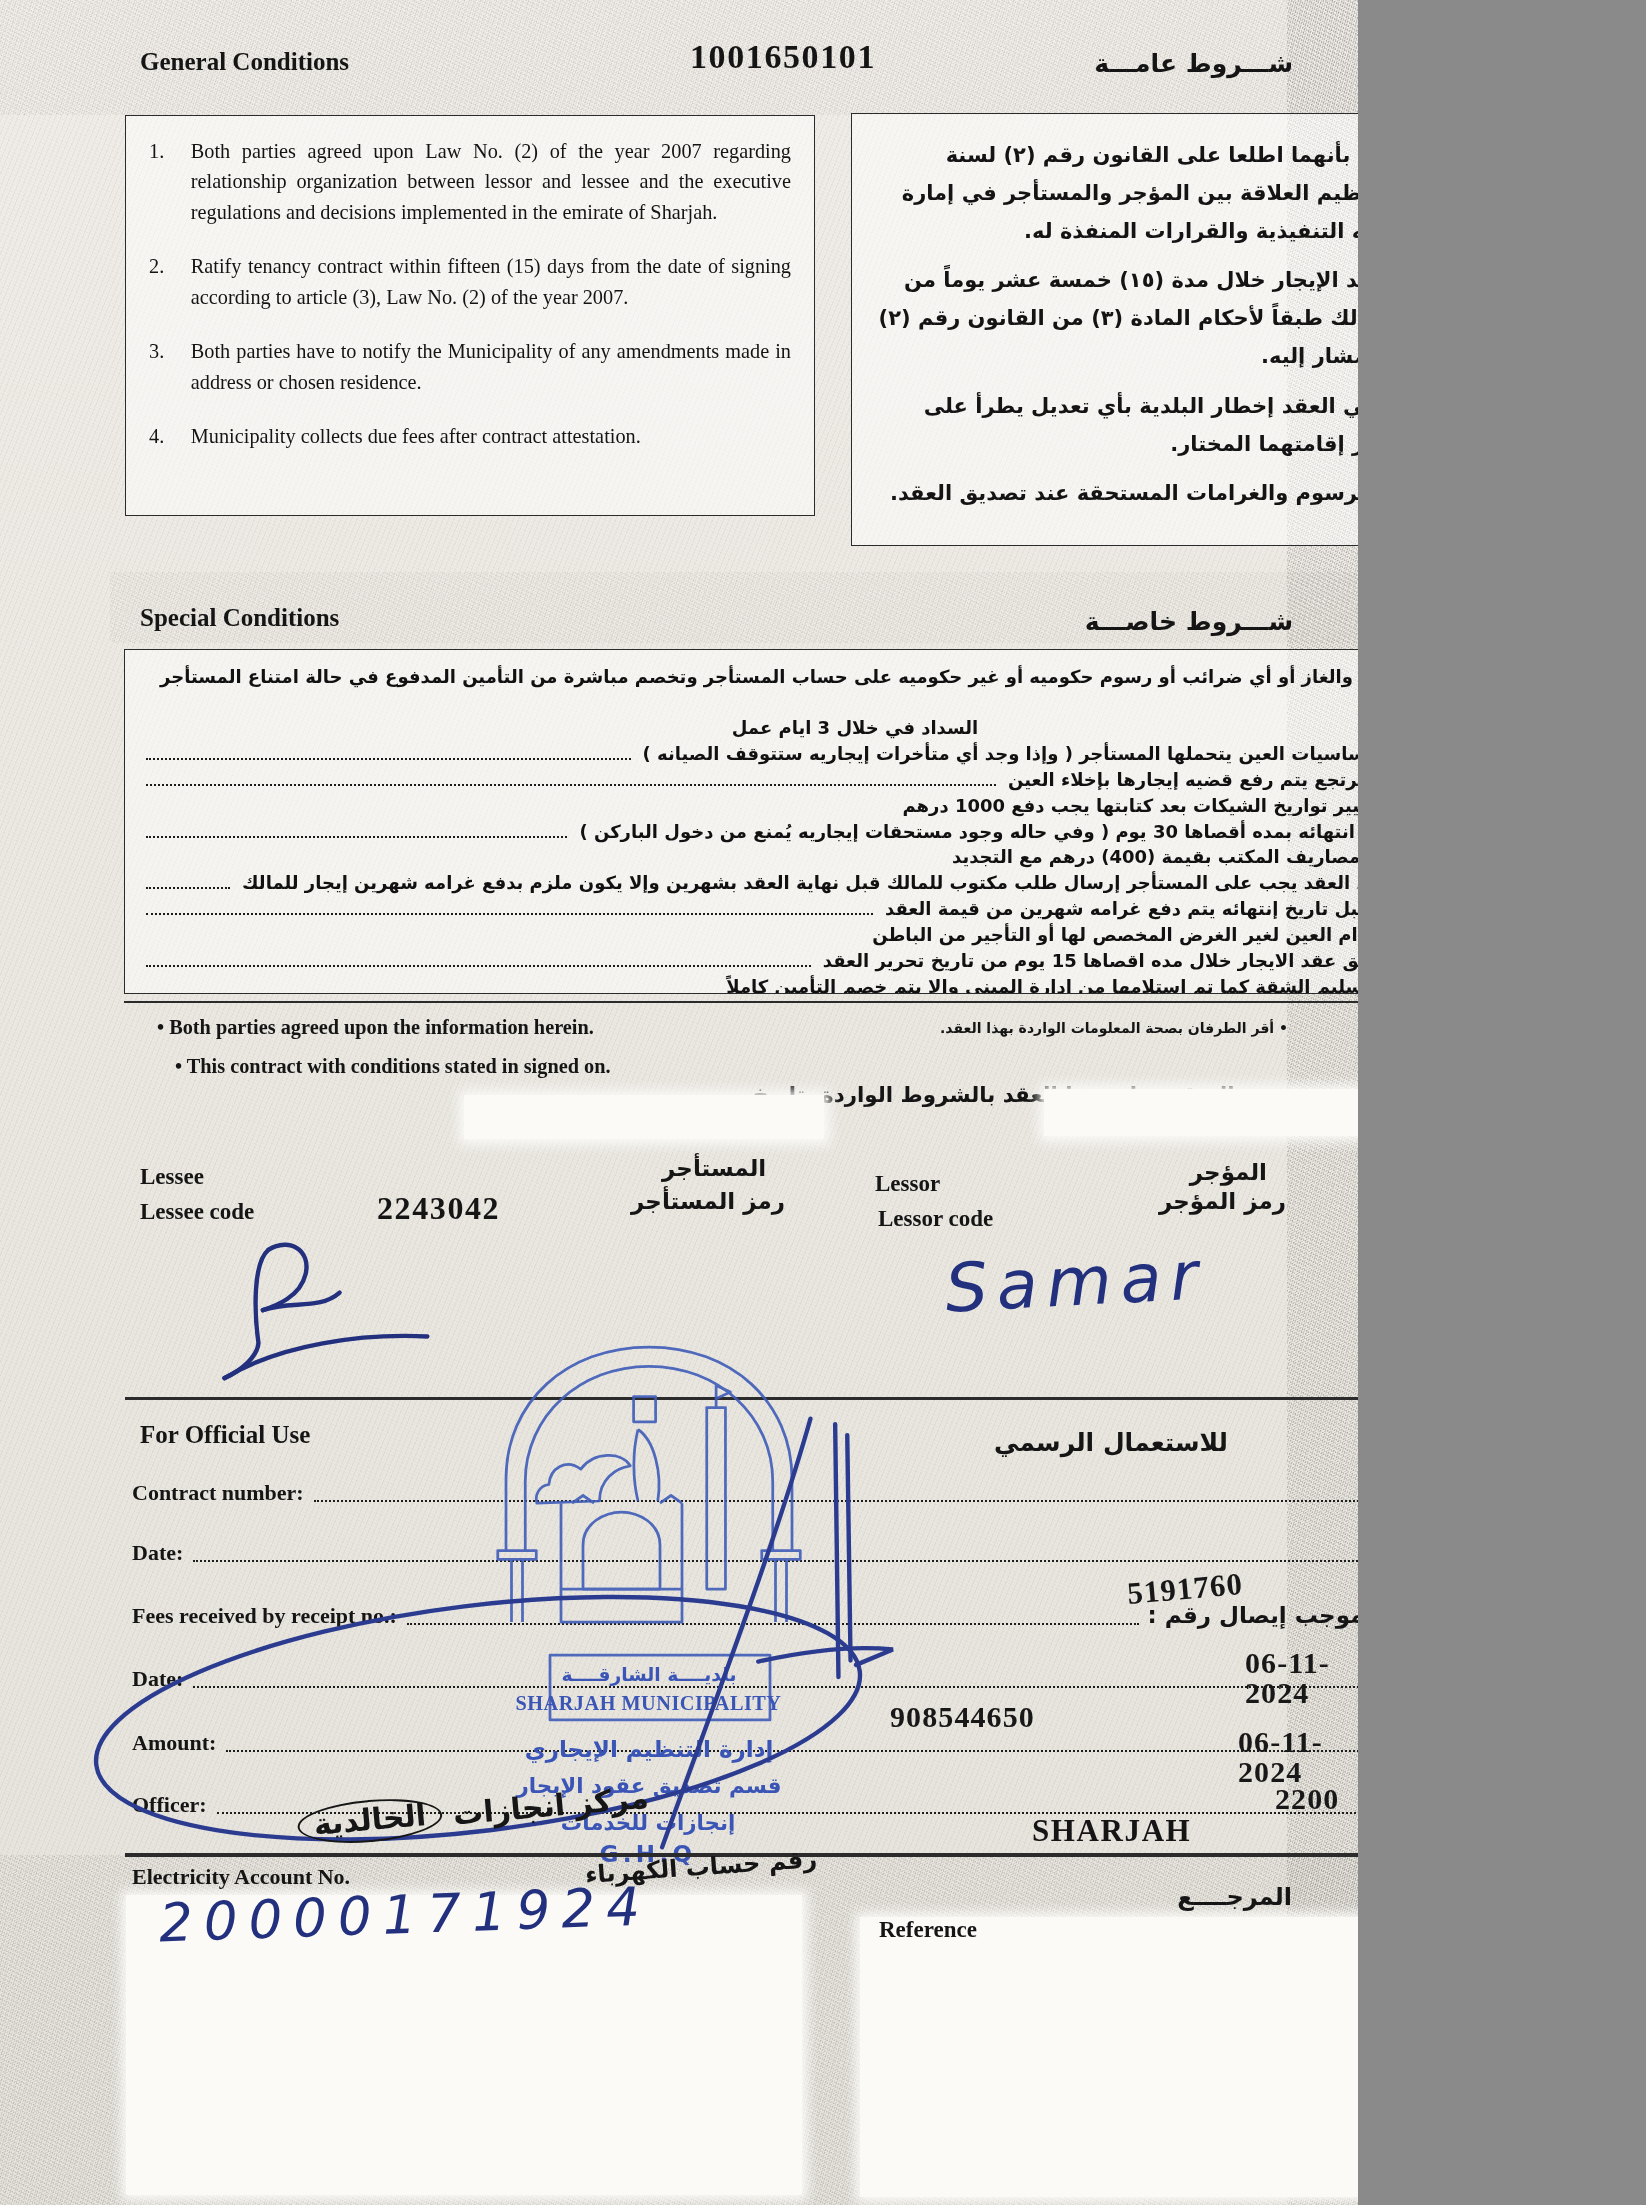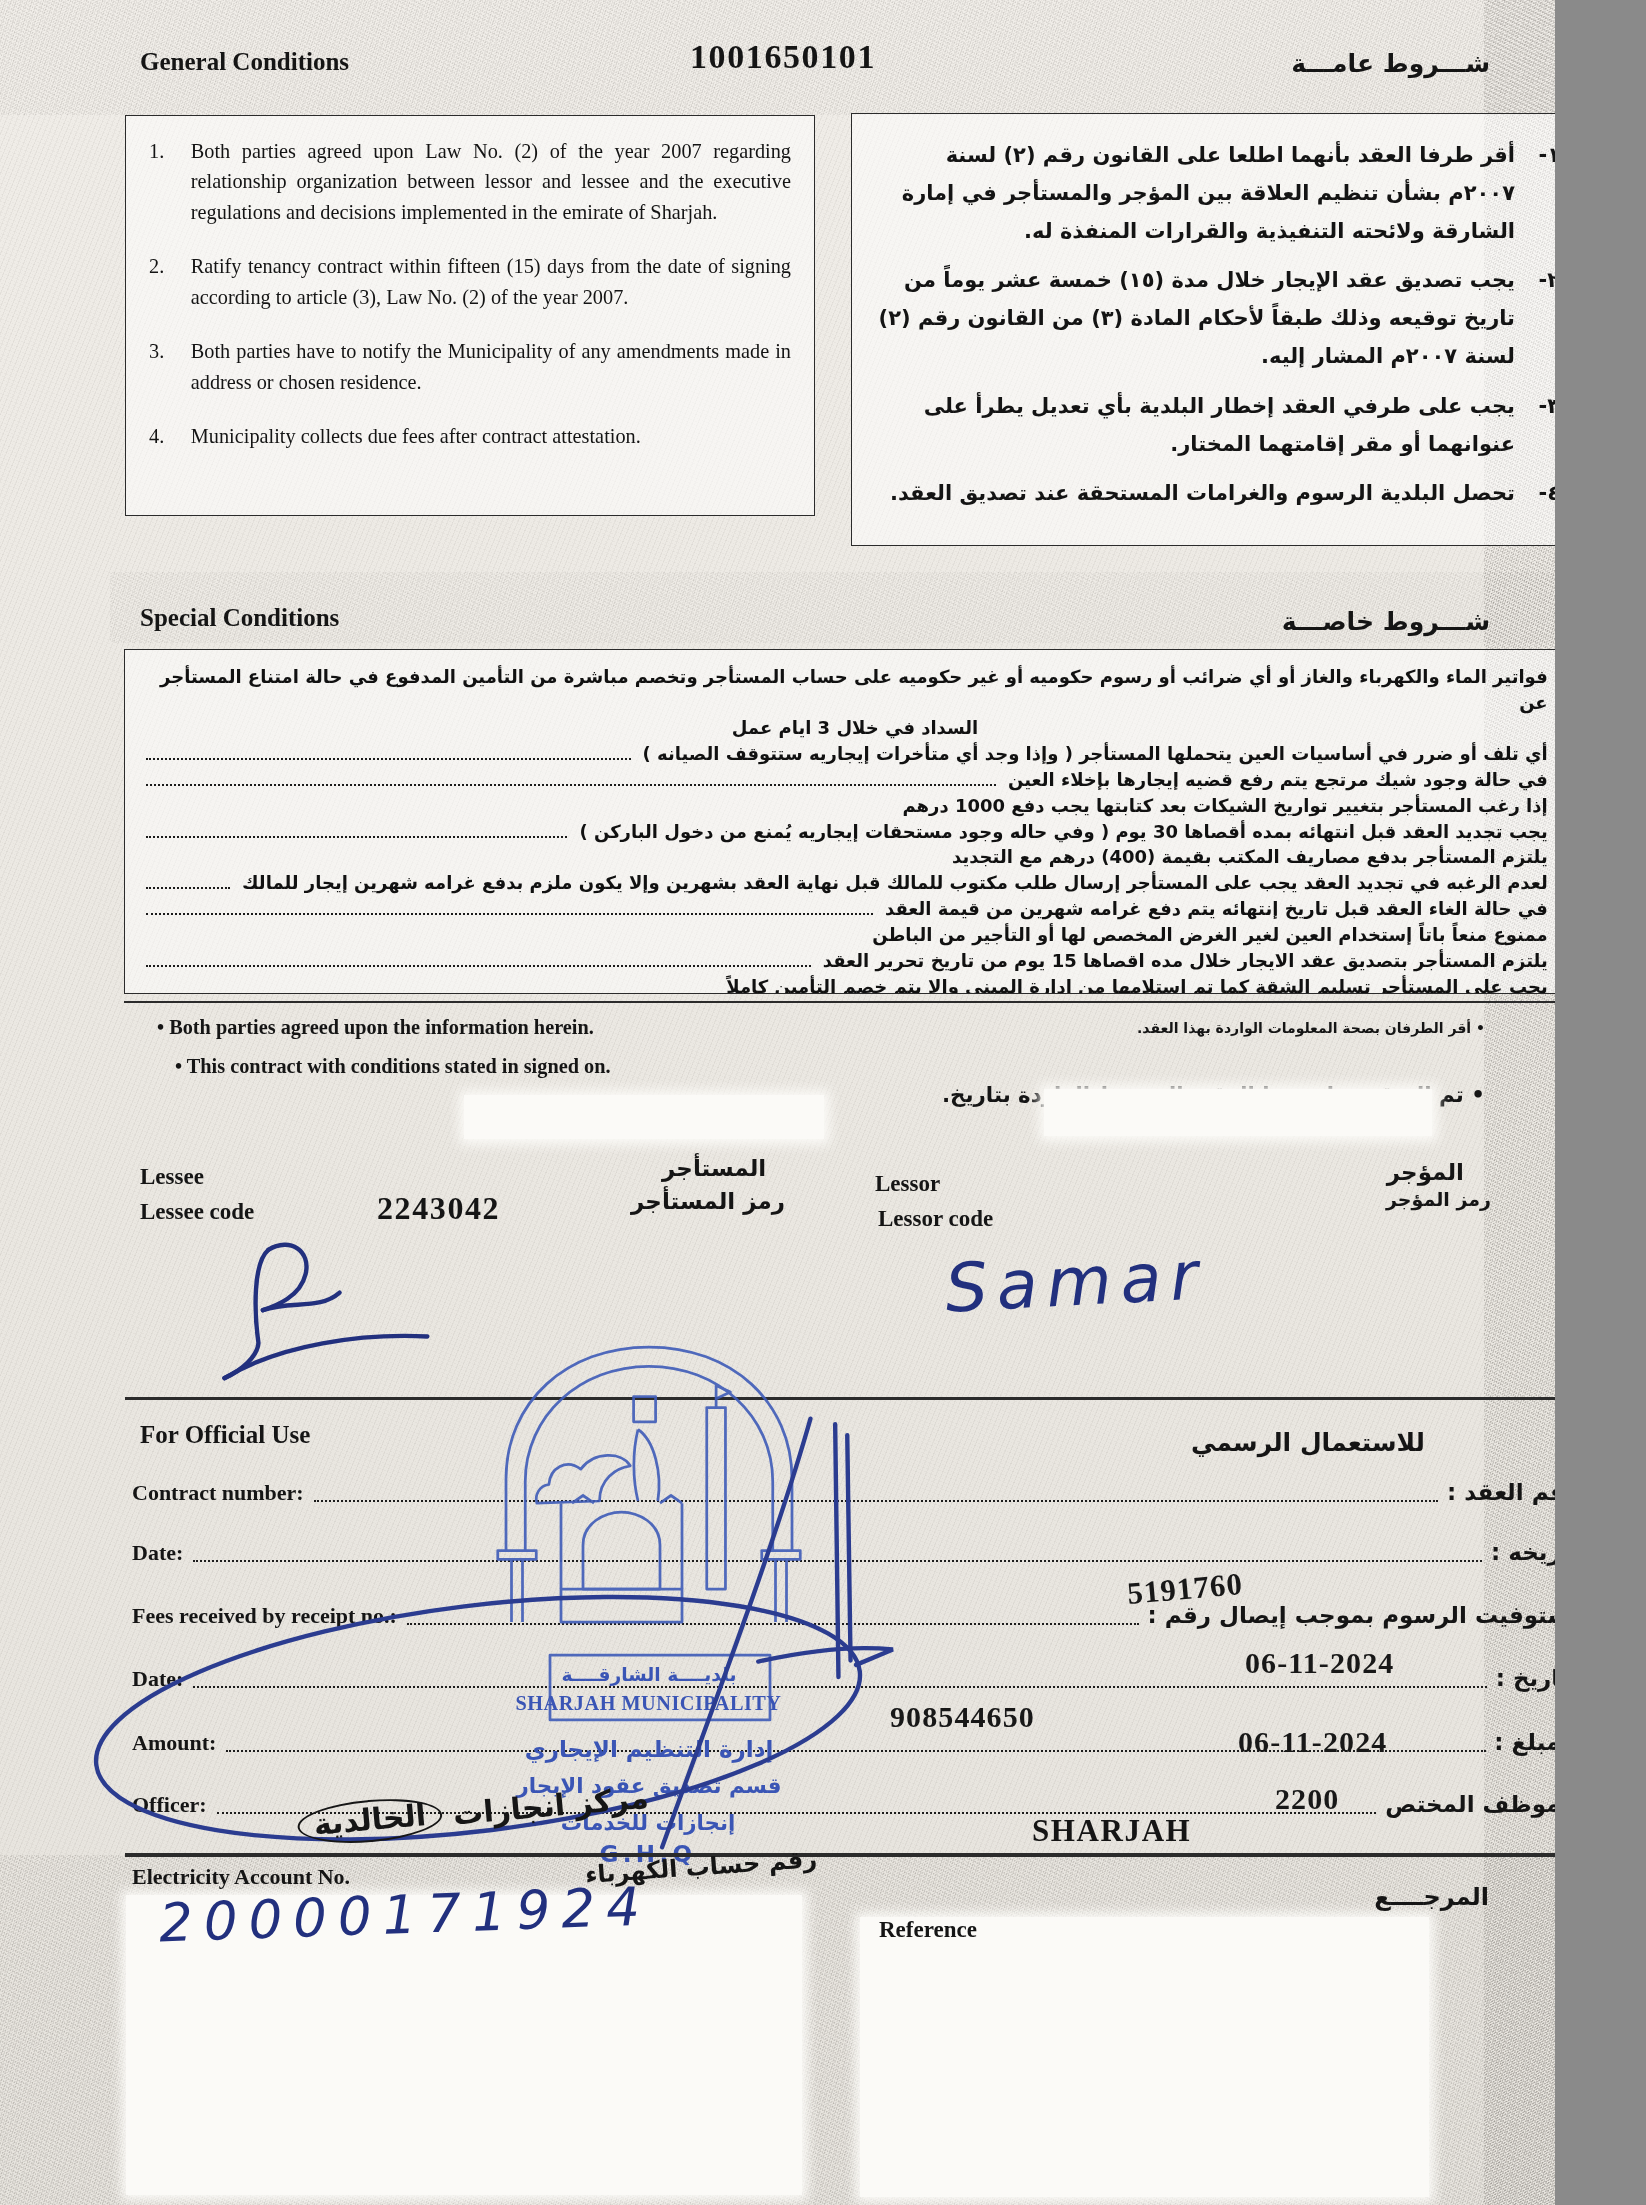--- a/index.html
+++ b/index.html
@@ -1,17 +1,17 @@
 <!DOCTYPE html>
 <html lang="en" style="font-size:8.8px"><head>
 <meta charset="utf-8">
 <style>
   html,body{margin:0;padding:0;background:#8a8a8a;}
   .sheet{
-    position:relative;width:1555px;height:2205px;overflow:hidden;
+    position:relative;width:1358px;height:2205px;overflow:hidden;
     background-color:#edebe5;
     background-image:
       repeating-linear-gradient(112deg, rgba(70,62,55,.05) 0 1.1px, rgba(0,0,0,0) 1.1px 5px),
       repeating-linear-gradient(22deg, rgba(70,62,55,.04) 0 0.5px, rgba(0,0,0,0) 0.5px 3.3px),
       linear-gradient(180deg,#f0ede8 0%,#eae7e1 55%,#e6e3dd 100%);
     font-family:"Liberation Serif",serif;color:#151515;
   }
   .abs{position:absolute;}
   .speck{position:absolute;pointer-events:none;
     background-image:
@@ -161,21 +161,21 @@
   <div class="wp" style="left:1044px;top:1089px;width:388px;height:47px;"></div>
 
   <div class="abs ser b" style="left:140px;top:1164px;font-size:23px;">Lessee</div>
   <div class="abs ser b" style="left:140px;top:1199px;font-size:23px;">Lessee code</div>
   <div class="abs ser b" style="left:377px;top:1190px;font-size:32px;letter-spacing:1.6px;">2243042</div>
   <div class="abs ar b" style="left:662px;top:1155px;font-size:23px;">المستأجر</div>
   <div class="abs ar b" style="left:631px;top:1188px;font-size:23px;">رمز المستأجر</div>
   <div class="abs ser b" style="left:875px;top:1171px;font-size:23px;">Lessor</div>
   <div class="abs ser b" style="left:878px;top:1206px;font-size:23px;">Lessor code</div>
   <div class="abs ar b" style="right:91px;top:1159px;font-size:23px;">المؤجر</div>
-  <div class="abs ar b" style="right:64px;top:1188px;font-size:19px;">رمز المؤجر</div>
+  <div class="abs ar b" style="right:72px;top:1188px;font-size:23px;">رمز المؤجر</div>
 
   <svg class="abs" style="left:198px;top:1229px;" width="258" height="159" viewBox="0 0 470 290">
     <g fill="none" stroke="#22307e" stroke-width="8" stroke-linecap="round" stroke-linejoin="round">
       <path d="M128,38 C100,62 102,150 110,208 C108,232 80,258 48,272"></path>
       <path d="M128,38 C168,14 206,40 196,82 C186,124 142,140 118,148"></path>
       <path d="M118,148 C170,130 222,148 258,116"></path>
       <path d="M48,272 C150,210 300,190 418,196"></path>
     </g>
   </svg>
 

